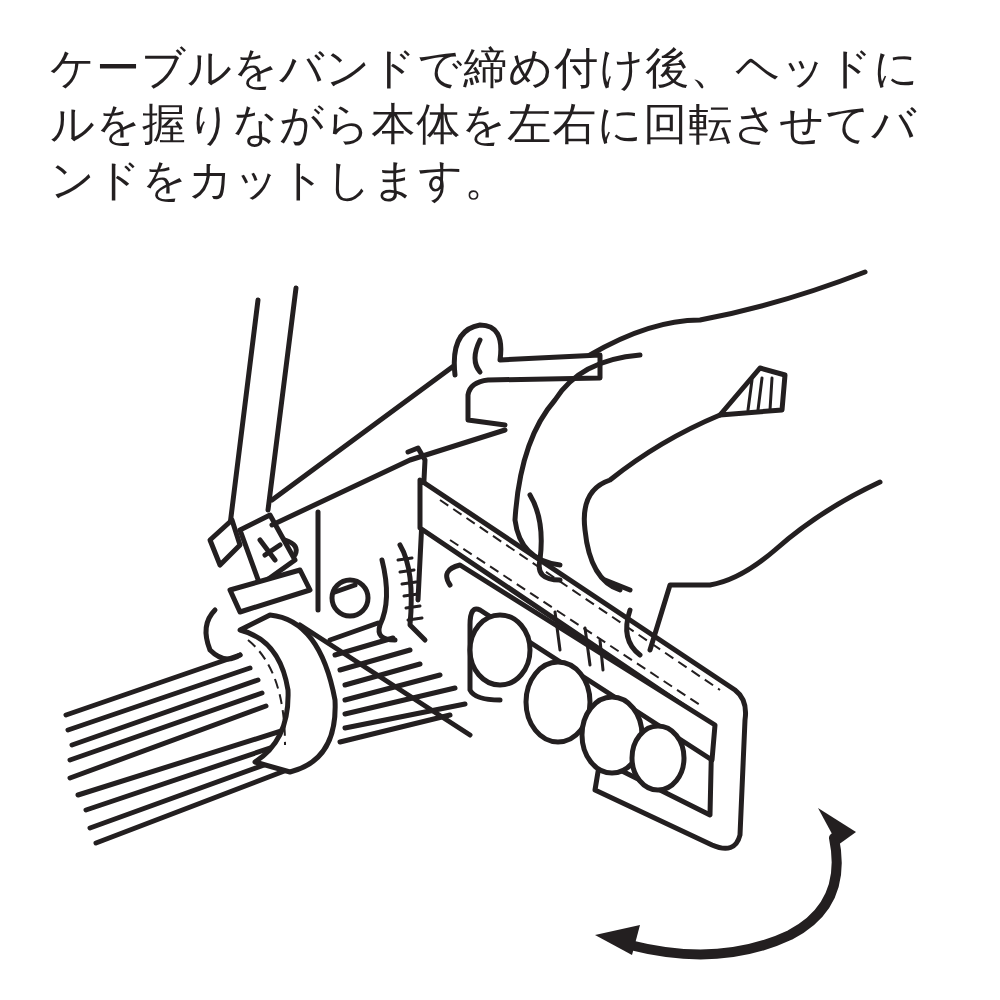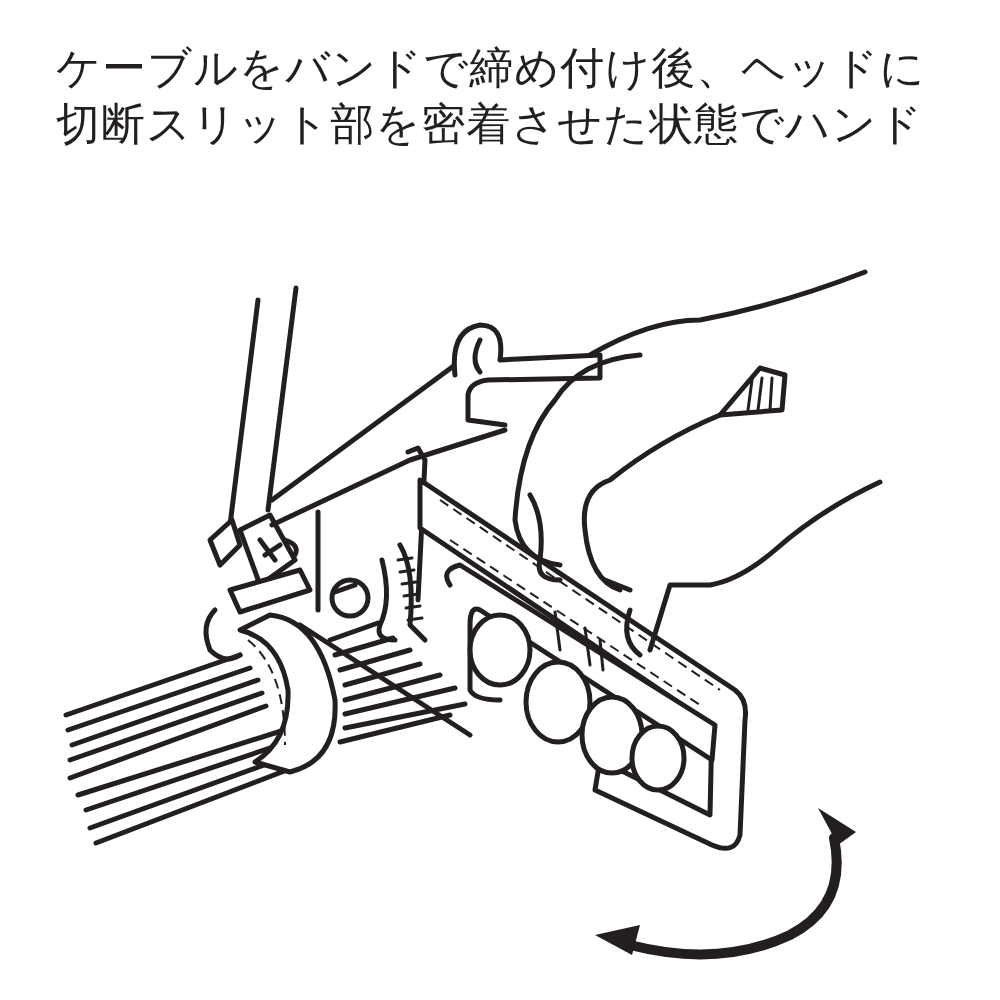--- a/index.html
+++ b/index.html
@@ -1,35 +1,36 @@
 <!DOCTYPE html>
 <html><head>
 <meta charset="utf-8">
 <style>
   html, body { margin: 0; padding: 0; background: #ffffff; }
   body { width: 1000px; height: 1000px; position: relative; overflow: hidden; }
   .instruction {
-    position: absolute; left: 56px; top: 40px; width: 900px;
+    position: absolute; left: 50px; top: 40px; width: 900px;
     font-family: "DejaVu Sans", sans-serif;
     font-size: 44px; line-height: 56px; color: #231f20;
     letter-spacing: 1px;
   }
   .instruction .line { display: block; white-space: nowrap; }
   svg.illus { position: absolute; left: 0; top: 0; width: 1000px; height: 1000px; }
   .ink { fill: none; stroke: #231f20; stroke-width: 5; stroke-linecap: round; stroke-linejoin: round; }
   .ink-thin { fill: none; stroke: #231f20; stroke-width: 3; stroke-linecap: round; stroke-linejoin: round; }
   .ink-dash { fill: none; stroke: #231f20; stroke-width: 2; stroke-dasharray: 10 6; }
   .fillw { fill: #ffffff; }
 </style>
 </head>
 <body>
 
 <div class="instruction">
   <span class="line">ケーブルをバンドで締め付け後、ヘッドに</span>
-  <span class="line">切断スリット部を密着させた状態でハンド</span>
+  <span class="line">ルを握りながら本体を左右に回転させてバ</span>
+  <span class="line">ンドをカットします。</span>
 </div>
 
 <svg class="illus" viewBox="0 0 1000 1000">
 
   <g>
     <path class="ink" d="M66 715 L240 655"></path>
     <path class="ink" d="M68 730 L250 668"></path>
     <path class="ink" d="M72 745 L258 680"></path>
     <path class="ink" d="M70 760 L262 693"></path>
     <path class="ink" d="M70 778 L266 706"></path>

